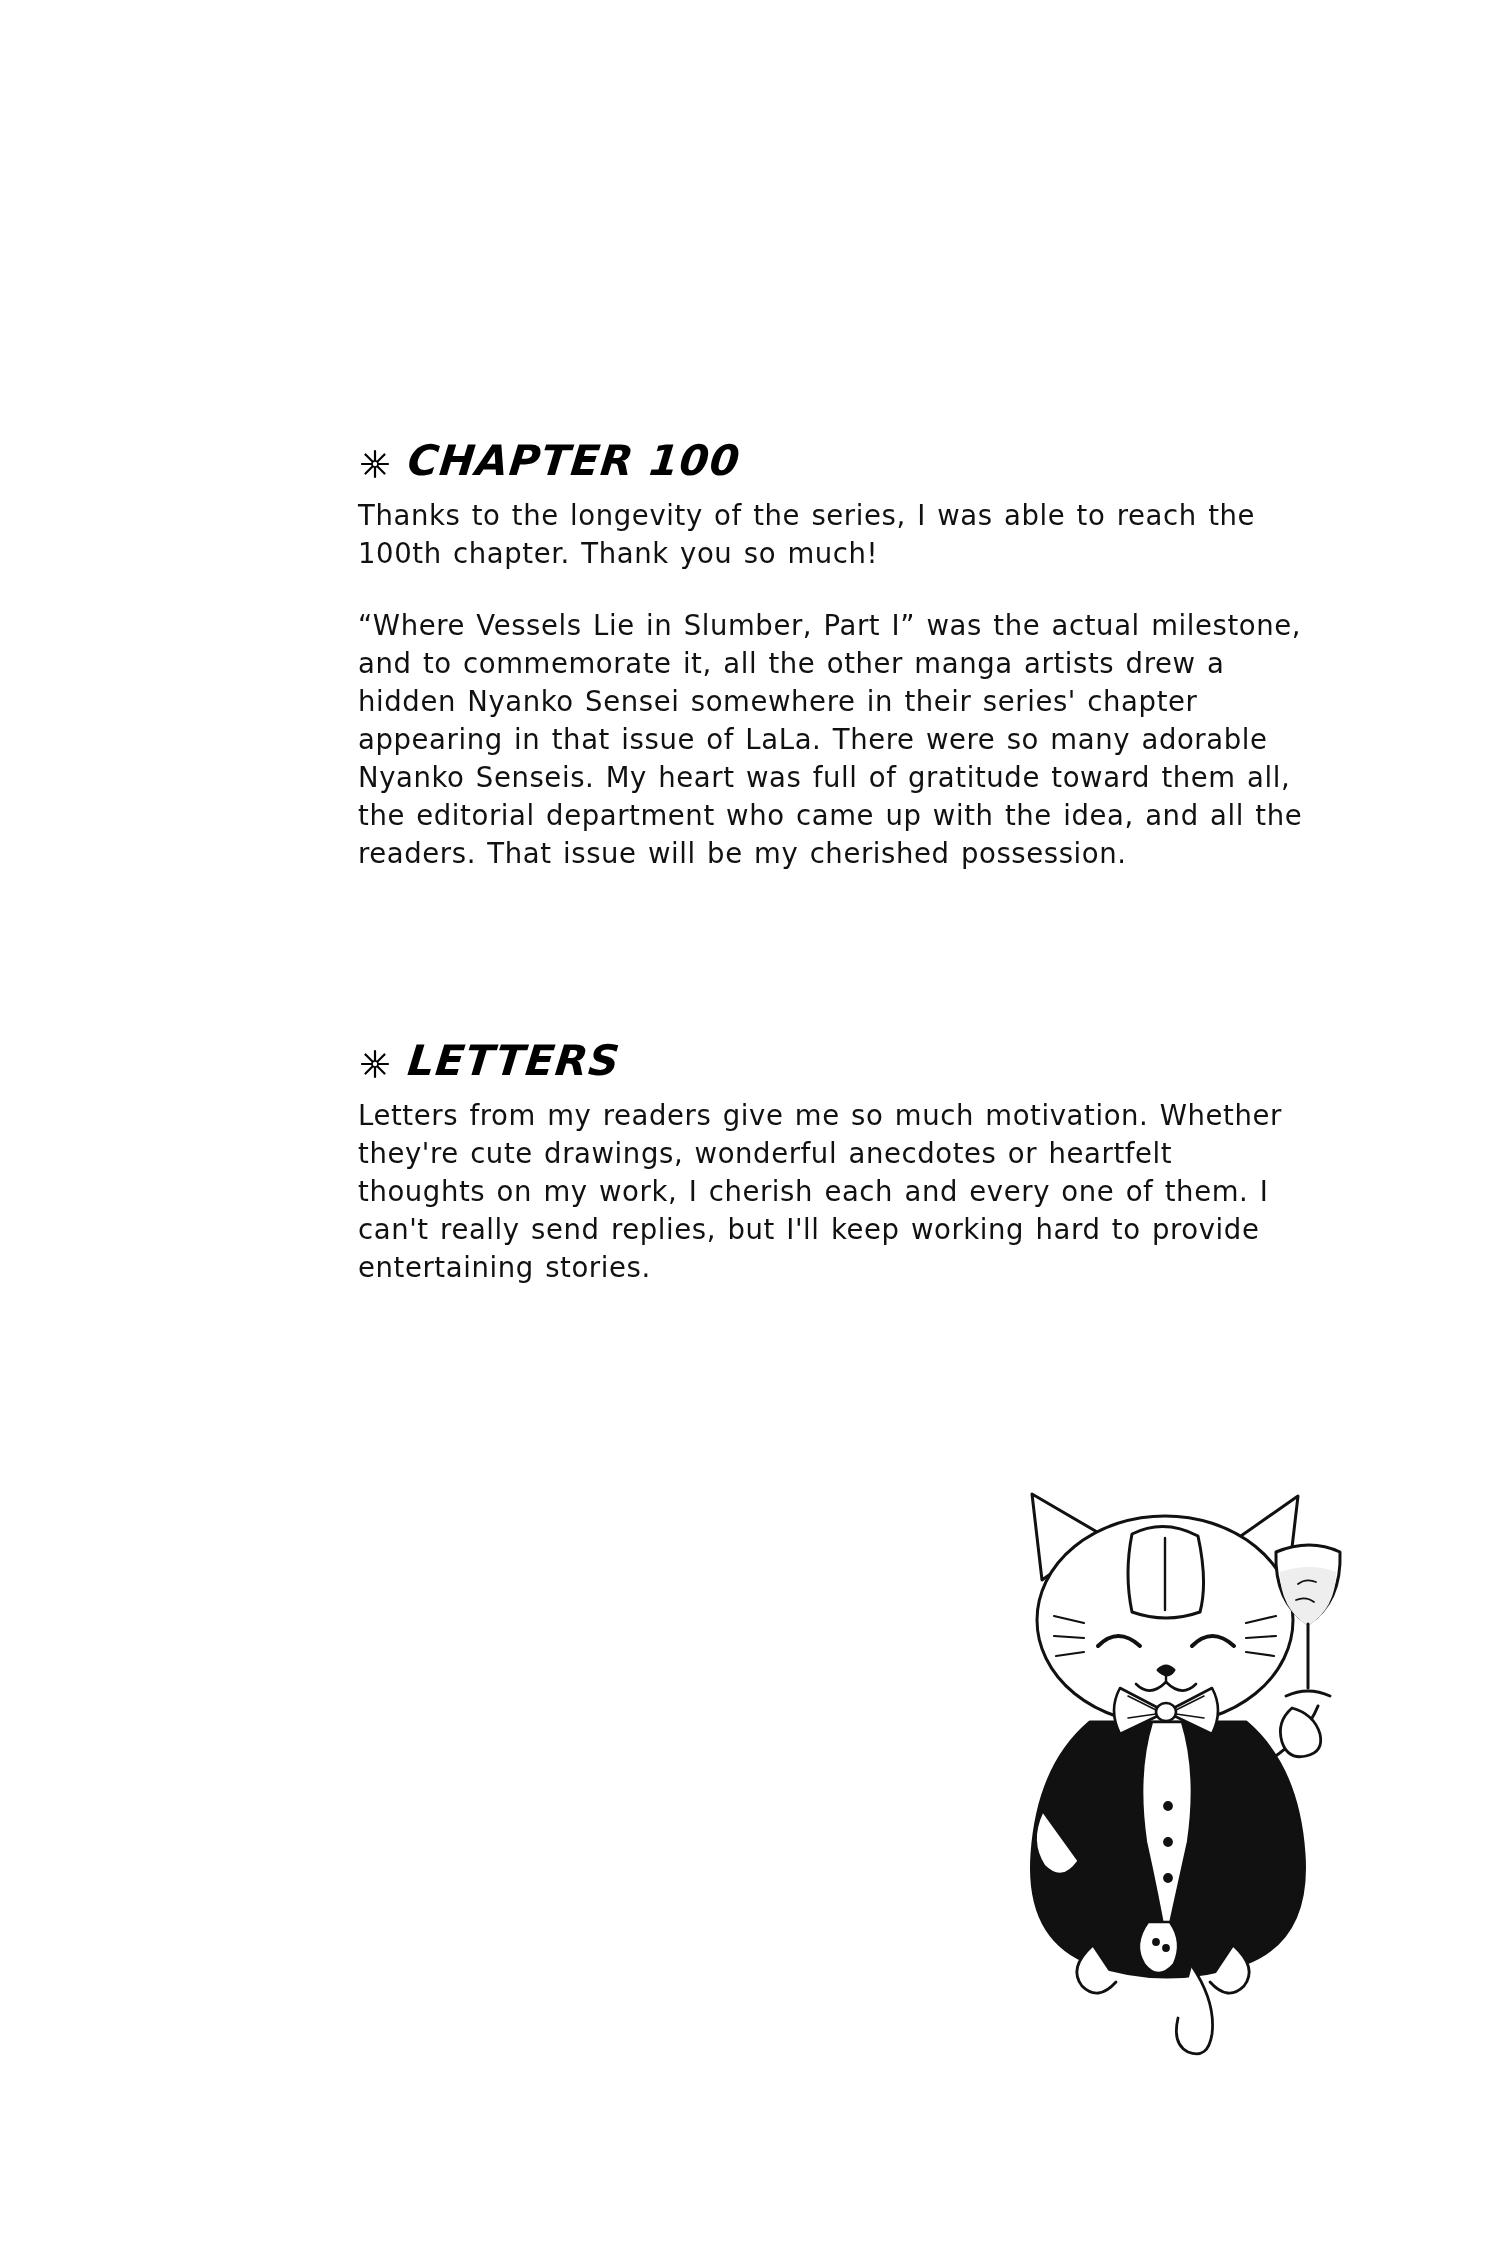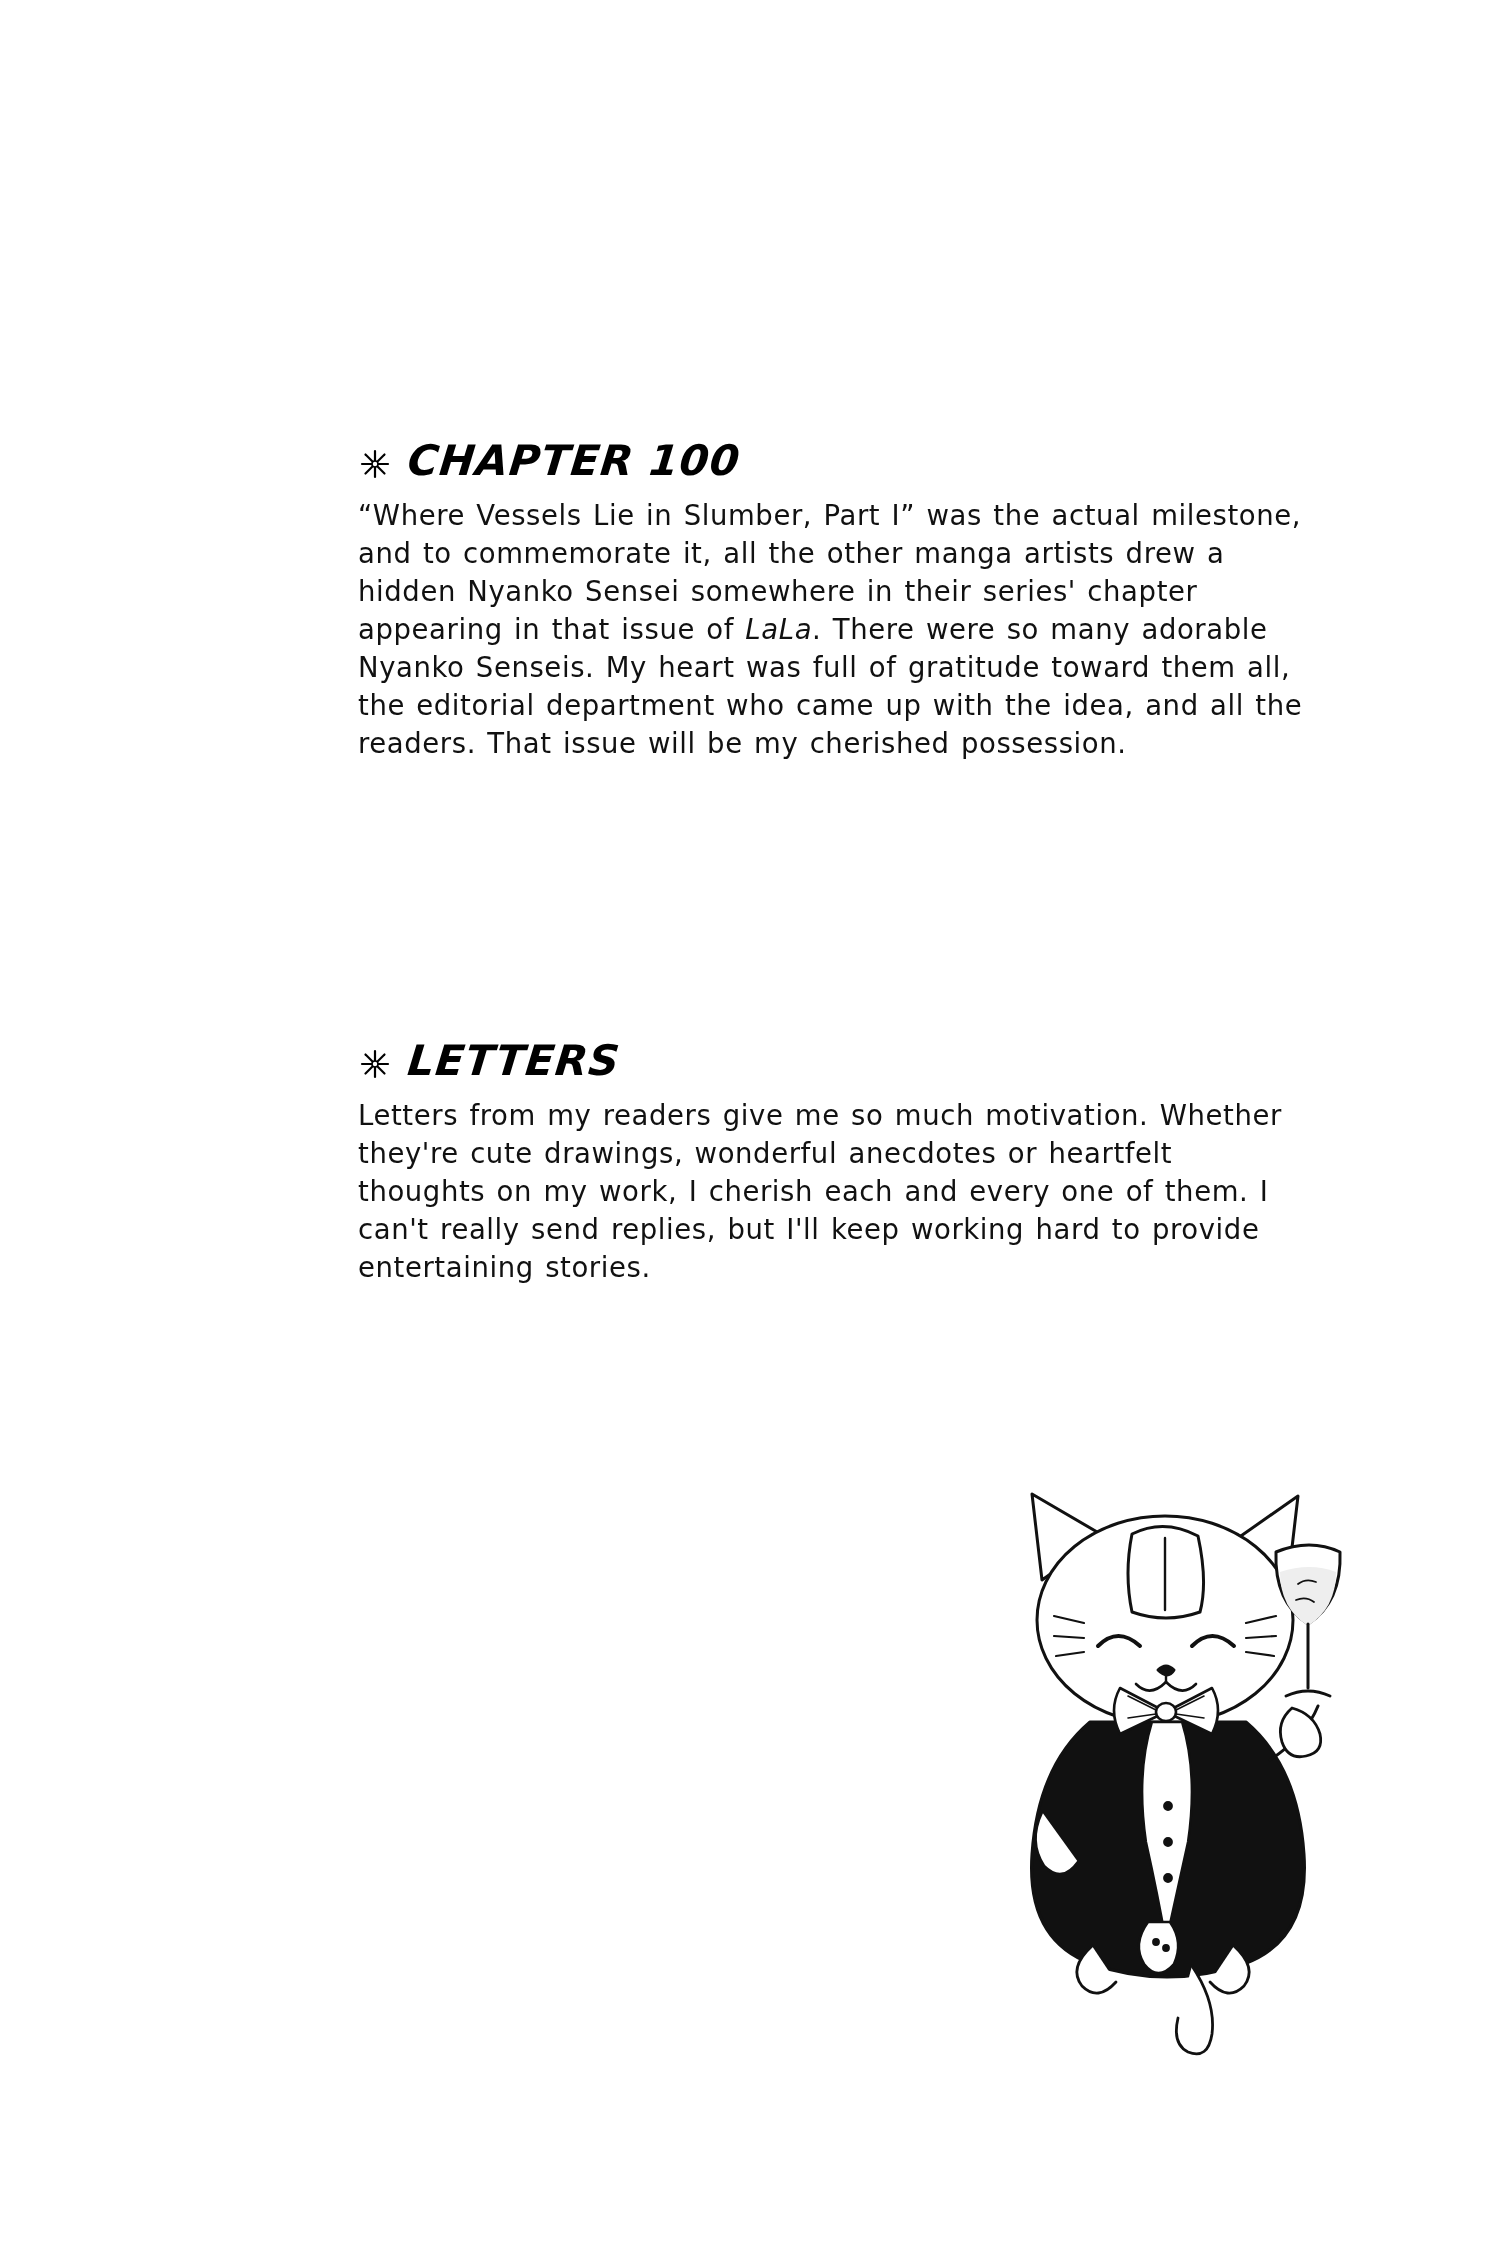--- a/index.html
+++ b/index.html
@@ -63,21 +63,21 @@
     line-height: 38px;
     letter-spacing: 0.6px;
     word-spacing: 2px;
     max-width: 950px;
     color: #111111;
   }
   .body-text p {
     margin: 0 0 34px 0;
   }
   .body-text p:last-child { margin-bottom: 0; }
-  .body-text .italic { font-style: italic; }
+  .body-text .italic { }
 
   
   #illustration {
     position: absolute;
     left: 980px;
     top: 1460px;
     width: 380px;
     height: 620px;
   }
   #illustration svg { display: block; }
@@ -96,20 +96,21 @@
             <line x1="4" y1="17" x2="30" y2="17"></line>
             <line x1="7.5" y1="7.5" x2="26.5" y2="26.5"></line>
             <line x1="26.5" y1="7.5" x2="7.5" y2="26.5"></line>
           </g>
           <circle cx="17" cy="17" r="3" fill="#fff" stroke="#000" stroke-width="1.6"></circle>
         </svg>
       </span>
       <span class="heading-text">CHAPTER 100</span>
     </div>
     <div class="body-text">
+      <p>Thanks to the longevity of the series, I was able to reach the 100th chapter. Thank you so much!</p>
       <p>“Where Vessels Lie in Slumber, Part I” was the actual milestone, and to commemorate it, all the other manga artists drew a hidden Nyanko Sensei somewhere in their series' chapter appearing in that issue of <span class="italic">LaLa</span>. There were so many adorable Nyanko Senseis. My heart was full of gratitude toward them all, the editorial department who came up with the idea, and all the readers. That issue will be my cherished possession.</p>
     </div>
   </div>
 
   <div class="section" id="section-letters">
     <div class="heading-row">
       <span class="flower-icon">
         <svg width="34" height="34" viewBox="0 0 34 34" aria-hidden="true">
           <g stroke="#000" stroke-width="2.2" stroke-linecap="round" fill="none">
             <line x1="17" y1="4" x2="17" y2="30"></line>

